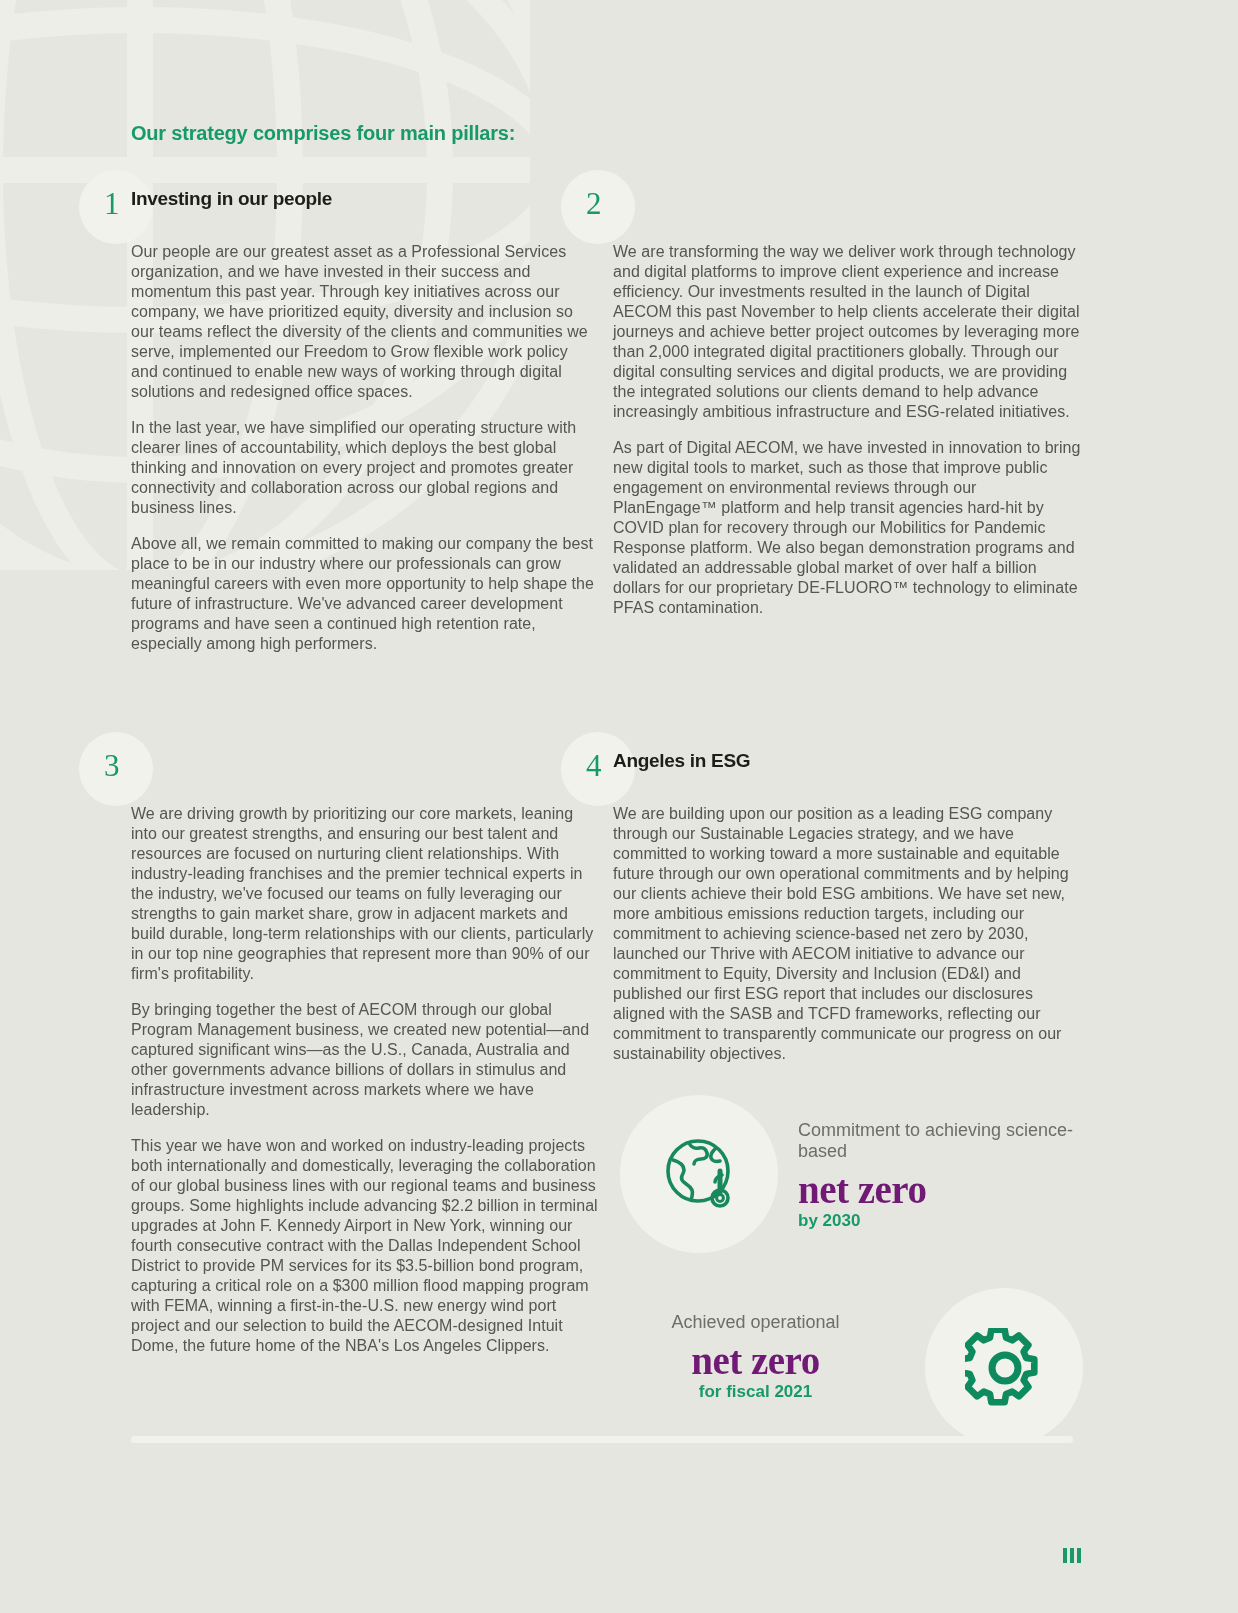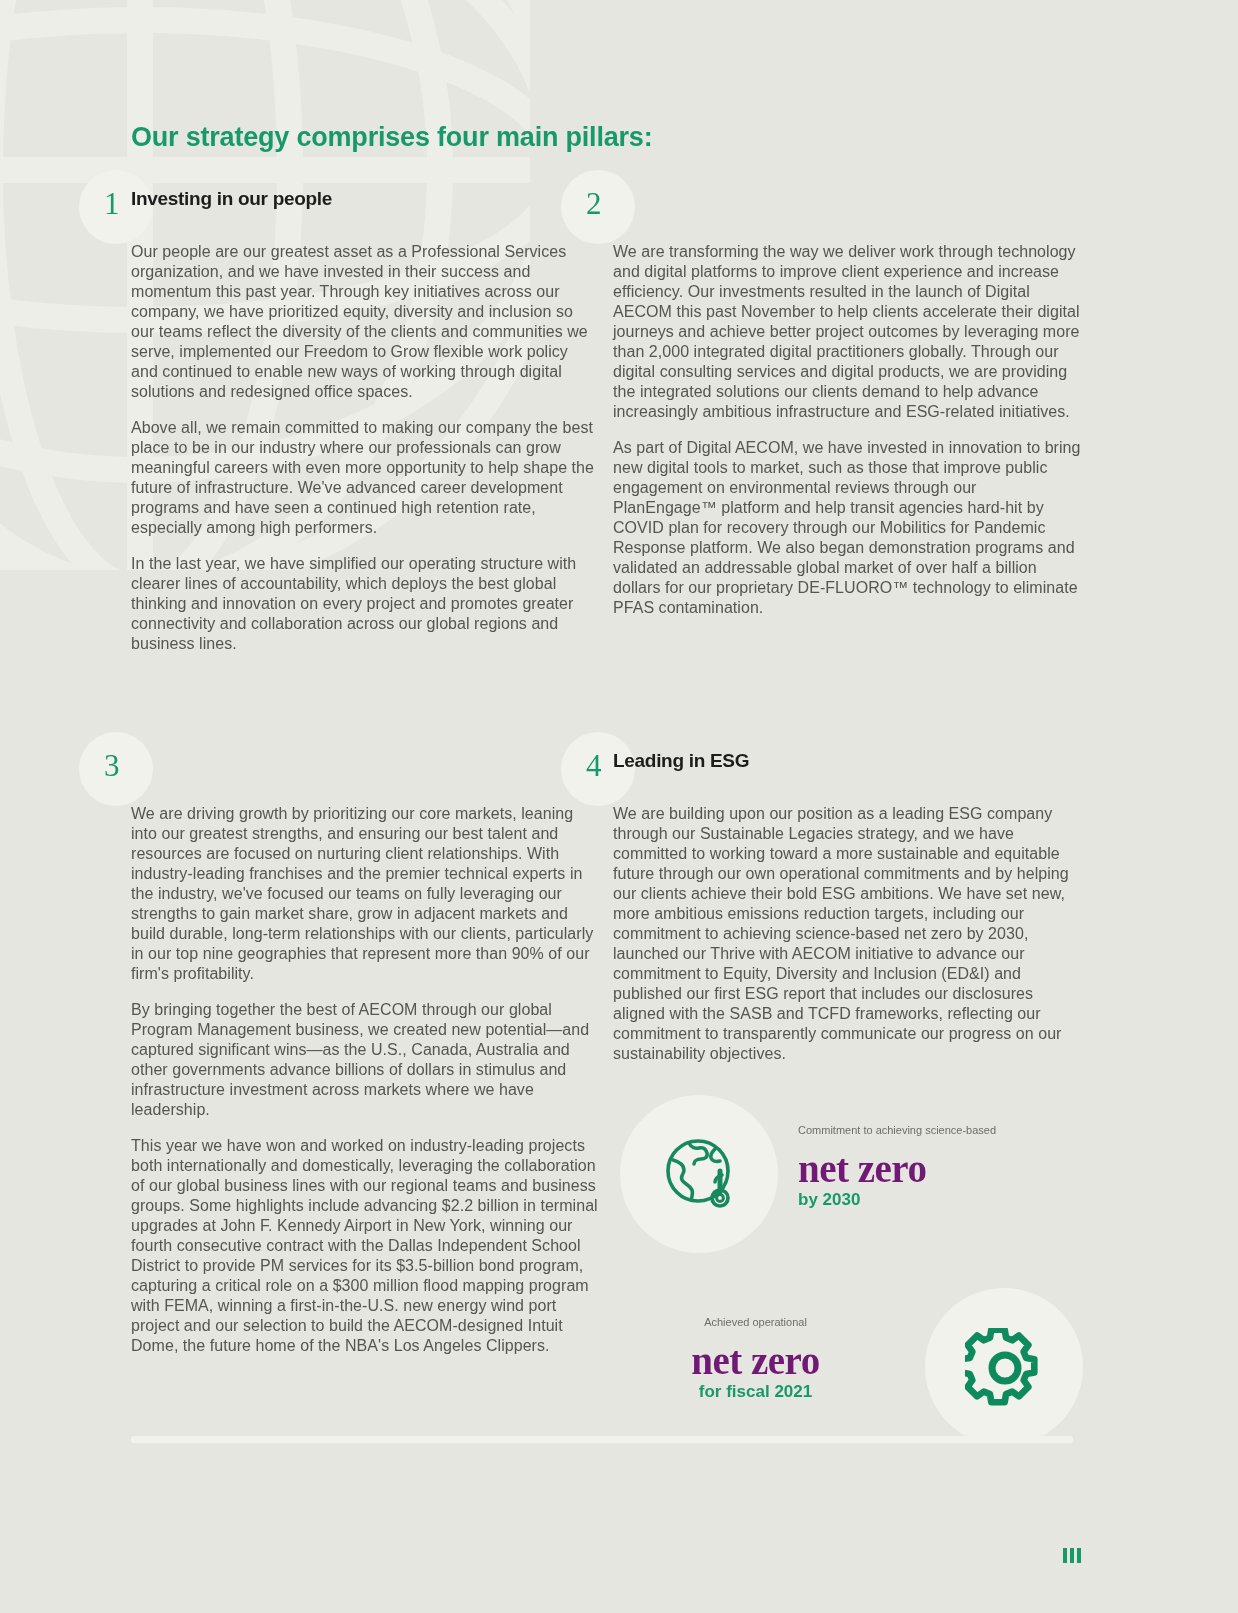--- a/index.html
+++ b/index.html
@@ -44,21 +44,21 @@
     position: absolute;
     left: 0; top: 0;
     width: 1238px;
     height: 1613px;
   }
 
   .heading-main {
     position: absolute;
     left: 131px;
     top: 122px;
-    font-size: 27px;
+    font-size: 20px;
     font-weight: bold;
     color: #17996b;
     letter-spacing: -0.2px;
   }
 
   
   .pillar {
     position: absolute;
     width: 468px;
   }
@@ -116,21 +116,21 @@
   .badge {
     position: absolute;
   }
   .badge-circle {
     position: absolute;
     border-radius: 50%;
     background: #f1f2ec;
   }
   .badge-text { position: absolute; }
   .badge-kicker {
-    font-size: 11px;
+    font-size: 18px;
     line-height: 21px;
     color: #6d6e66;
   }
   .badge-big {
     font-family: "Liberation Serif", serif;
     font-size: 39px;
     font-weight: bold;
     color: #701a75;
     line-height: 1.08;
     letter-spacing: -0.5px;
@@ -216,22 +216,22 @@
     <h1 class="heading-main">Our strategy comprises four main pillars:</h1>
 
     <section class="pillar col-left row-top">
       <div class="pillar-head">
         <span class="num-circle"></span>
         <span class="pillar-num">1</span>
         <h2 class="pillar-title">Investing in our people</h2>
       </div>
       <div class="pillar-body">
         <p>Our people are our greatest asset as a Professional Services organization, and we have invested in their success and momentum this past year. Through key initiatives across our company, we have prioritized equity, diversity and inclusion so our teams reflect the diversity of the clients and communities we serve, implemented our Freedom to Grow flexible work policy and continued to enable new ways of working through digital solutions and redesigned office spaces.</p>
+        <p>In the last year, we have simplified our operating structure with clearer lines of accountability, which deploys the best global thinking and innovation on every project and promotes greater connectivity and collaboration across our global regions and business lines.</p>
         <p>Above all, we remain committed to making our company the best place to be in our industry where our professionals can grow meaningful careers with even more opportunity to help shape the future of infrastructure. We've advanced career development programs and have seen a continued high retention rate, especially among high performers.</p>
-        <p>In the last year, we have simplified our operating structure with clearer lines of accountability, which deploys the best global thinking and innovation on every project and promotes greater connectivity and collaboration across our global regions and business lines.</p>
       </div>
     </section>
 
     <section class="pillar col-right row-top">
       <div class="pillar-head">
         <span class="num-circle"></span>
         <span class="pillar-num">2</span>
       </div>
       <div class="pillar-body">
         <p>We are transforming the way we deliver work through technology and digital platforms to improve client experience and increase efficiency. Our investments resulted in the launch of Digital AECOM this past November to help clients accelerate their digital journeys and achieve better project outcomes by leveraging more than 2,000 integrated digital practitioners globally. Through our digital consulting services and digital products, we are providing the integrated solutions our clients demand to help advance increasingly ambitious infrastructure and ESG-related initiatives.</p>
@@ -248,21 +248,21 @@
         <p>We are driving growth by prioritizing our core markets, leaning into our greatest strengths, and ensuring our best talent and resources are focused on nurturing client relationships. With industry-leading franchises and the premier technical experts in the industry, we've focused our teams on fully leveraging our strengths to gain market share, grow in adjacent markets and build durable, long-term relationships with our clients, particularly in our top nine geographies that represent more than 90% of our firm's profitability.</p>
         <p>By bringing together the best of AECOM through our global Program Management business, we created new potential—and captured significant wins—as the U.S., Canada, Australia and other governments advance billions of dollars in stimulus and infrastructure investment across markets where we have leadership.</p>
         <p>This year we have won and worked on industry-leading projects both internationally and domestically, leveraging the collaboration of our global business lines with our regional teams and business groups. Some highlights include advancing $2.2 billion in terminal upgrades at John F. Kennedy Airport in New York, winning our fourth consecutive contract with the Dallas Independent School District to provide PM services for its $3.5-billion bond program, capturing a critical role on a $300 million flood mapping program with FEMA, winning a first-in-the-U.S. new energy wind port project and our selection to build the AECOM-designed Intuit Dome, the future home of the NBA's Los Angeles Clippers.</p>
       </div>
     </section>
 
     <section class="pillar col-right row-bottom">
       <div class="pillar-head">
         <span class="num-circle"></span>
         <span class="pillar-num">4</span>
-        <h2 class="pillar-title">Leading in ESG</h2>
+        <h2 class="pillar-title">Angeles in ESG</h2>
       </div>
       <div class="pillar-body">
         <p>We are building upon our position as a leading ESG company through our Sustainable Legacies strategy, and we have committed to working toward a more sustainable and equitable future through our own operational commitments and by helping our clients achieve their bold ESG ambitions. We have set new, more ambitious emissions reduction targets, including our commitment to achieving science-based net zero by 2030, launched our Thrive with AECOM initiative to advance our commitment to Equity, Diversity and Inclusion (ED&amp;I) and published our first ESG report that includes our disclosures aligned with the SASB and TCFD frameworks, reflecting our commitment to transparently communicate our progress on our sustainability objectives.</p>
       </div>
     </section>
 
     <div class="badge" id="badge-netzero-2030">
       <span class="badge-circle"></span>
       <span class="icon-wrap">
         <svg viewBox="0 0 80 80" xmlns="http://www.w3.org/2000/svg" fill="none" stroke="#18885e" stroke-width="3.6" stroke-linecap="round" stroke-linejoin="round">

